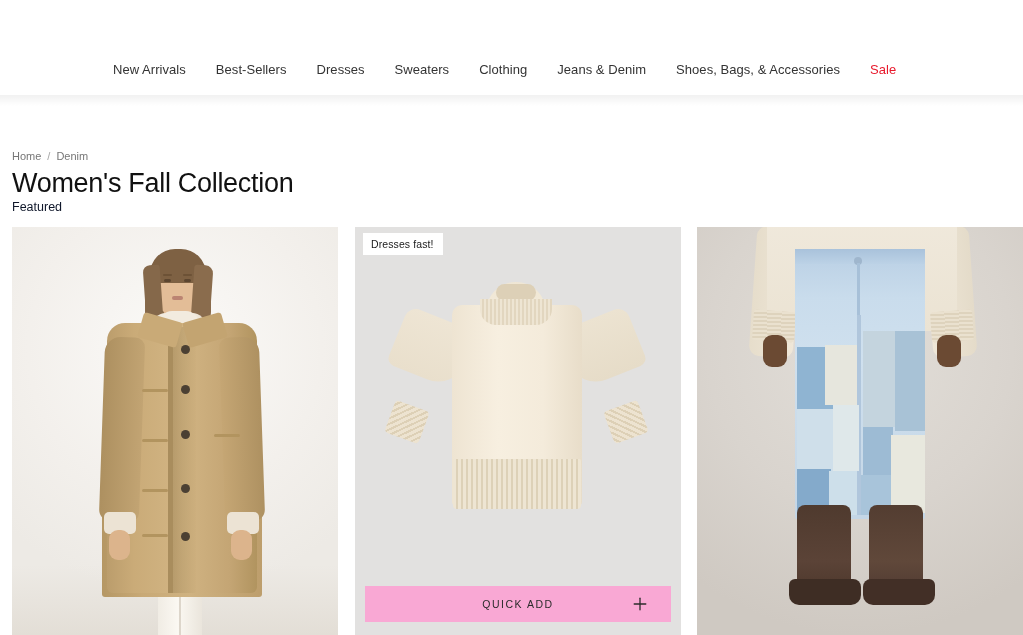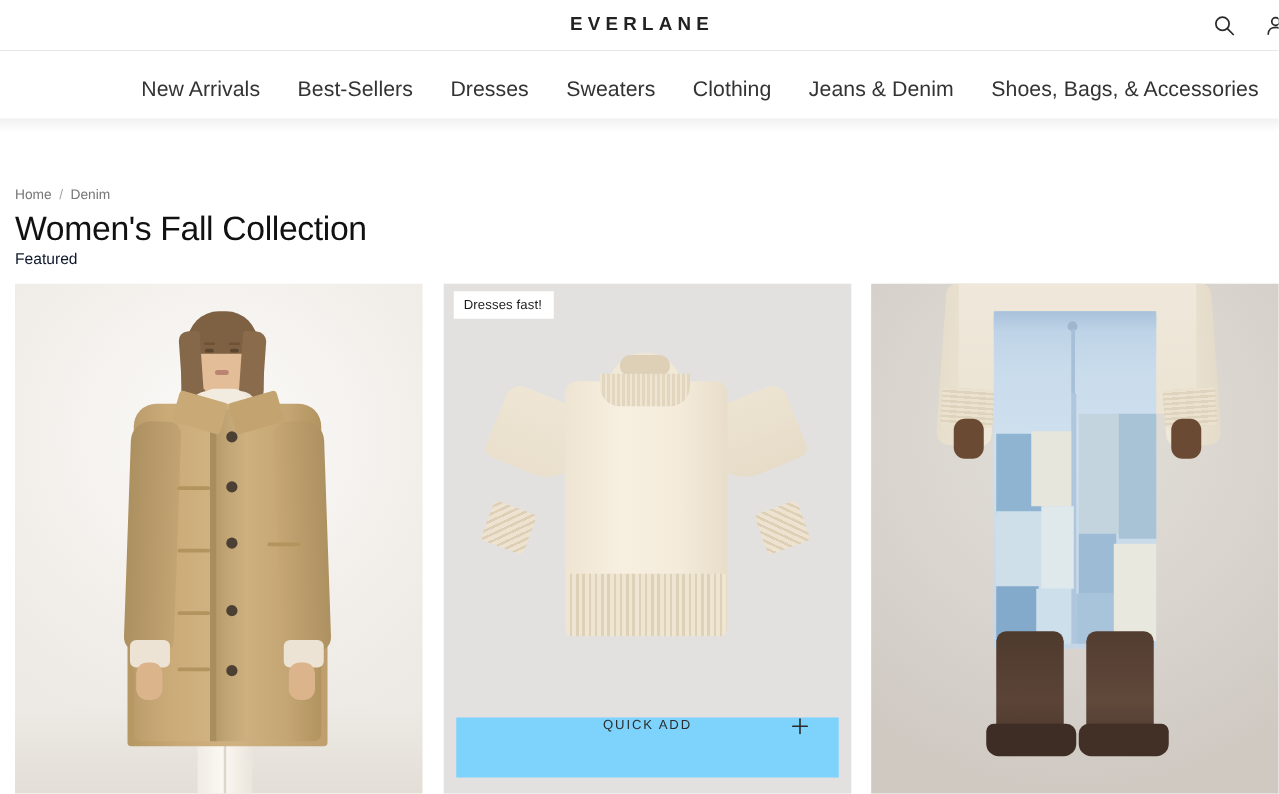--- a/index.html
+++ b/index.html
@@ -74,21 +74,21 @@
   .nav-list {
     position: absolute;
     left: 113px;
     top: 21px;
     display: flex;
     align-items: center;
     gap: 0;
     list-style: none;
   }
   .nav-item {
-    font-size: 17px;
+    font-size: 13px;
     color: #333333;
     white-space: nowrap;
     cursor: pointer;
     margin-right: 30px;
     letter-spacing: 0.05px;
   }
   .nav-item:last-child { margin-right: 0; }
   .nav-item.sale { color: #e8192c; }
 
   
@@ -195,24 +195,24 @@
     z-index: 6;
     white-space: nowrap;
   }
 
   
   .quick-add {
     position: absolute;
     left: 10px;
     right: 10px;
     bottom: 13px;
-    height: 48px;
-    background: #7dd3fc;
+    height: 36px;
+    background: #f9a8d4;
     display: flex;
-    align-items: flex-start;
+    align-items: center;
     justify-content: center;
     z-index: 6;
     cursor: pointer;
   }
   .quick-add .qa-label {
     font-size: 10.5px;
     letter-spacing: 1.5px;
     color: #2b2b2b;
     font-weight: 400;
   }
@@ -363,38 +363,20 @@
   .c3-sole-l { position:absolute; left:92px; top:352px; width:72px; height:26px;
       background:#3e2d24; border-radius:6px 8px 10px 10px; }
   .c3-sole-r { position:absolute; left:166px; top:352px; width:72px; height:26px;
       background:#422f26; border-radius:8px 6px 10px 10px; }
 </style>
 </head>
 <body>
 
 <div class="page">
 
-  <header class="site-header">
-    <div class="logo">EVERLANE</div>
-
-    <div class="header-actions">
-      <div class="hicon search">
-        <svg width="17" height="17" viewBox="0 0 17 17" fill="none" stroke="currentColor" stroke-width="1.4">
-          <circle cx="7" cy="7" r="5.3"></circle>
-          <line x1="10.9" y1="10.9" x2="15.6" y2="15.6" stroke-linecap="round"></line>
-        </svg>
-      </div>
-      <div class="hicon account">
-        <svg width="17" height="17" viewBox="0 0 17 17" fill="none" stroke="currentColor" stroke-width="1.4">
-          <circle cx="8.5" cy="5.2" r="3.1"></circle>
-          <path d="M2.6 15.2c0-3.3 2.6-5.3 5.9-5.3s5.9 2 5.9 5.3" stroke-linecap="round"></path>
-        </svg>
-      </div>
-    </div>
-  </header>
 
   <nav class="main-nav">
     <ul class="nav-list">
       <li class="nav-item">New Arrivals</li>
       <li class="nav-item">Best-Sellers</li>
       <li class="nav-item">Dresses</li>
       <li class="nav-item">Sweaters</li>
       <li class="nav-item">Clothing</li>
       <li class="nav-item">Jeans &amp; Denim</li>
       <li class="nav-item">Shoes, Bags, &amp; Accessories</li>

